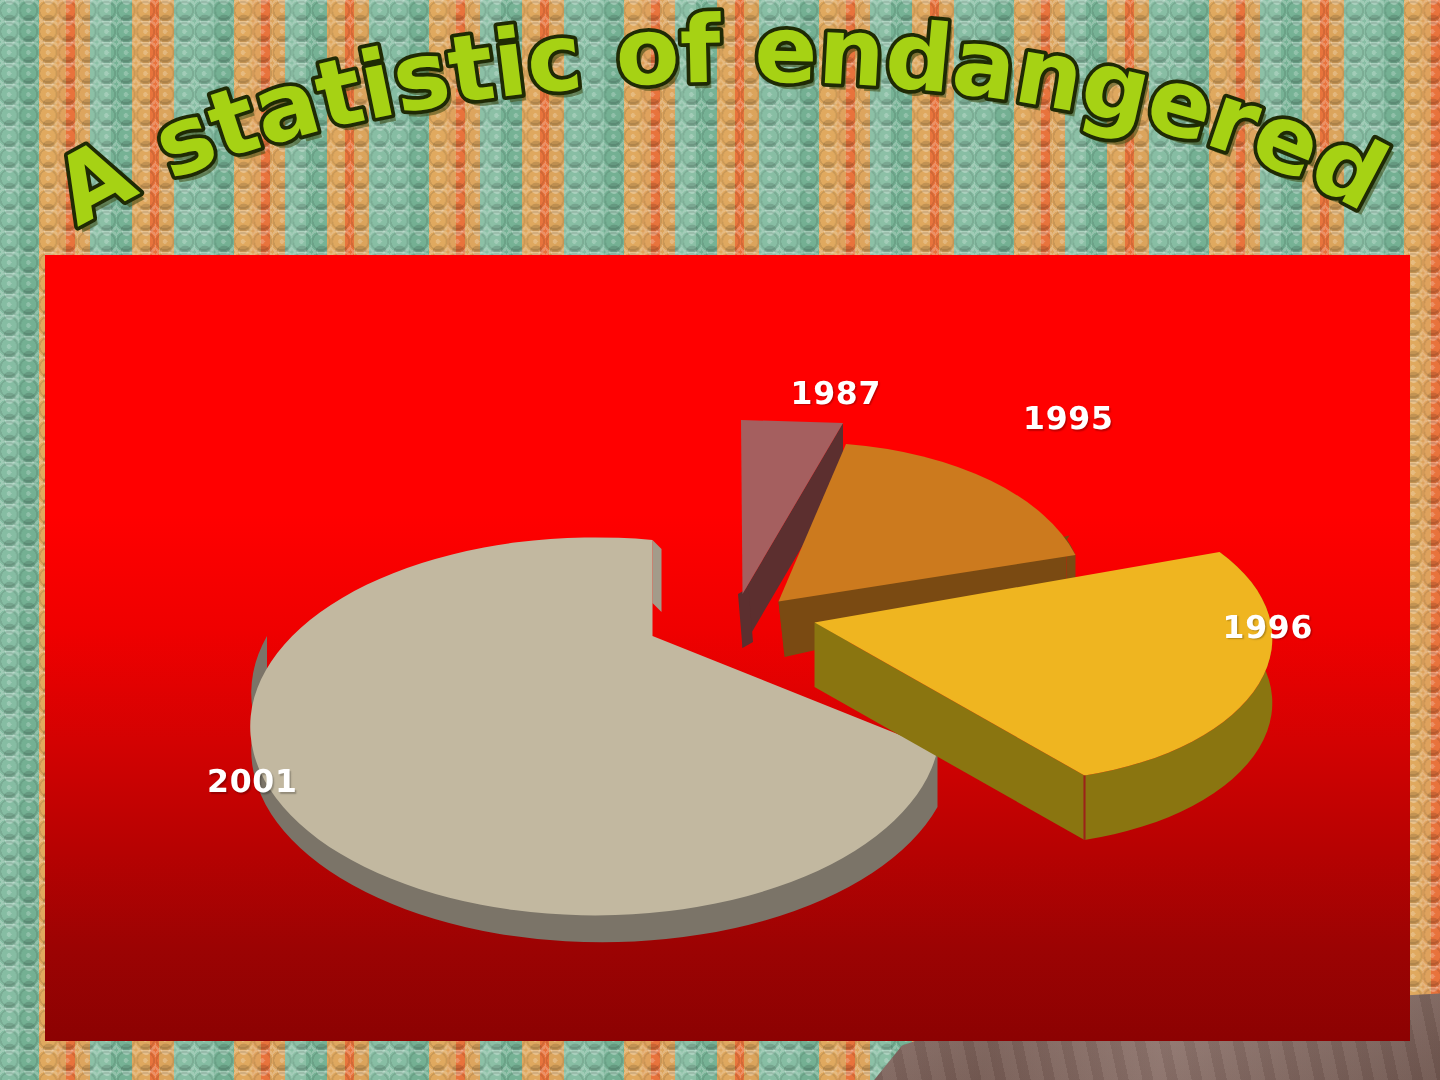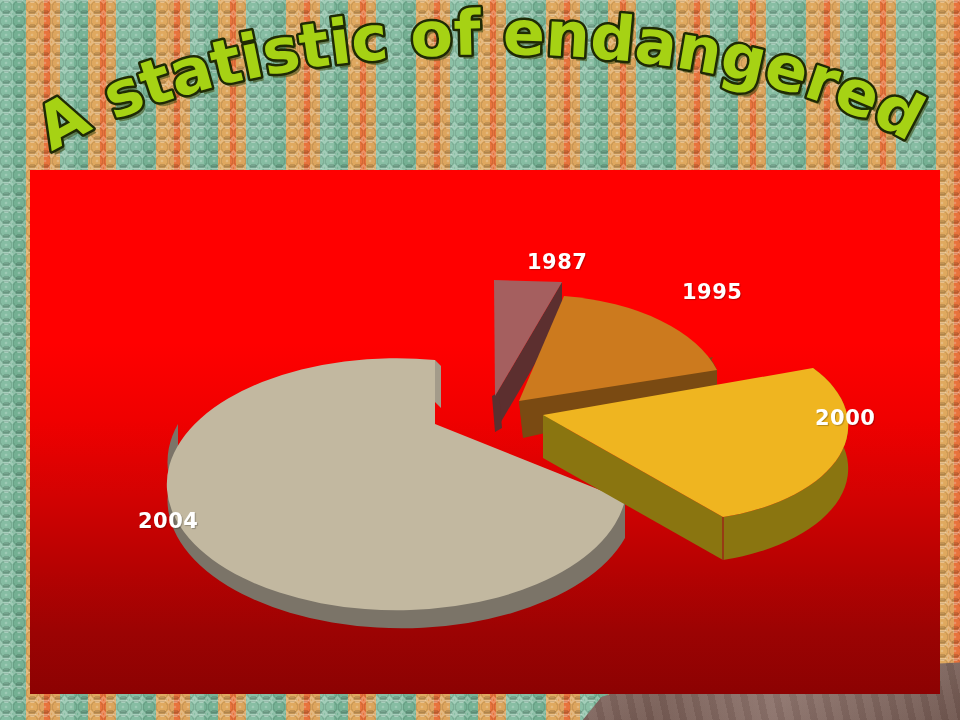--- a/index.html
+++ b/index.html
@@ -220,20 +220,20 @@
                  L 693,347
                  A 172,95 0 0 0 783,198
                  Z"></path>
 
         <path fill="none" stroke="#9c2318" stroke-width="1.4" d="M 693,347 L 693,390"></path>
       </g>
     </svg>
 
     <div class="slice-label" style="left:497px; top:80px;">1987</div>
 
-    <div class="slice-label" style="left:652px; top:110px;">1995</div>
-
-    <div class="slice-label" style="left:785px; top:236px;">2000</div>
-
-    <div class="slice-label" style="left:108px; top:339px;">2004</div>
+    <div class="slice-label" style="left:652px; top:97px;">1995</div>
+
+    <div class="slice-label" style="left:785px; top:236px;">1996</div>
+
+    <div class="slice-label" style="left:108px; top:339px;">2001</div>
 
   </div>
 </div>
 
 </body></html>

